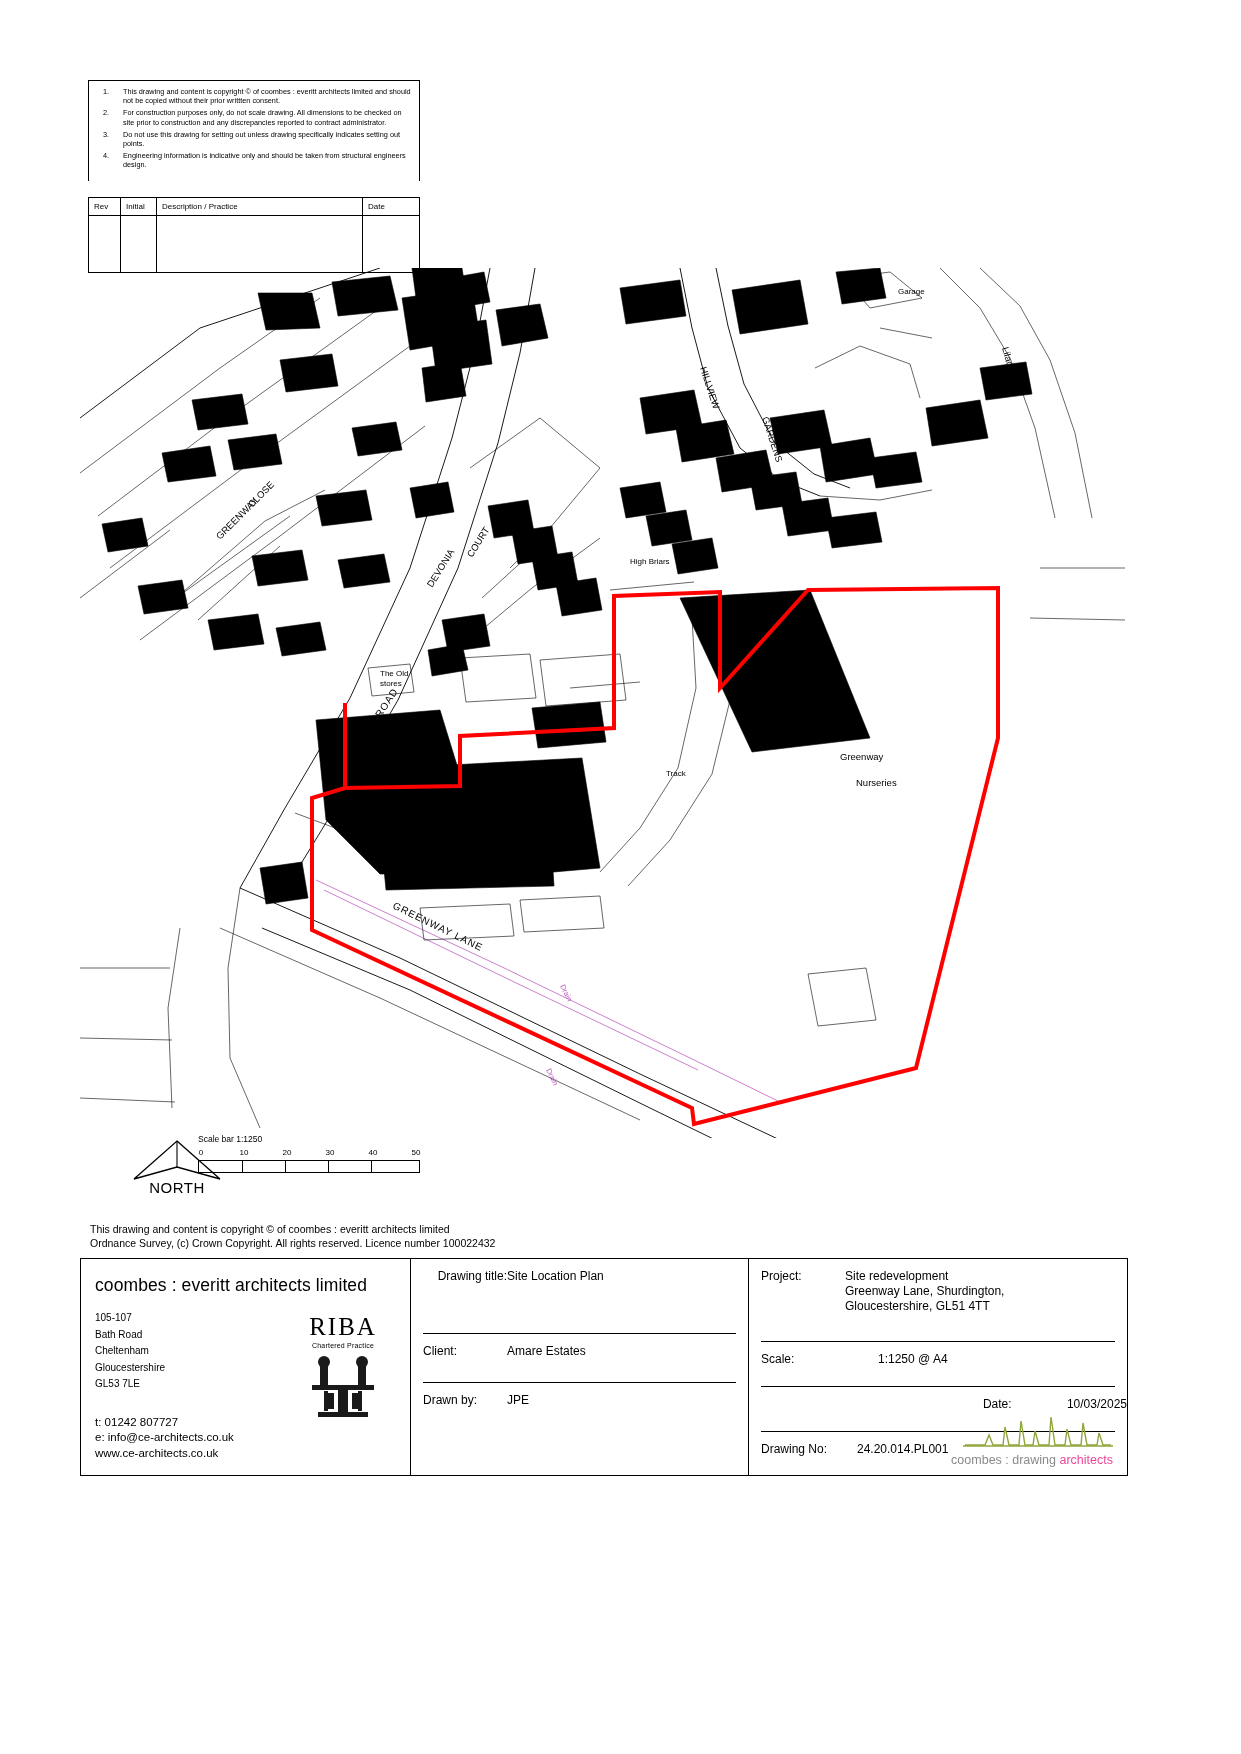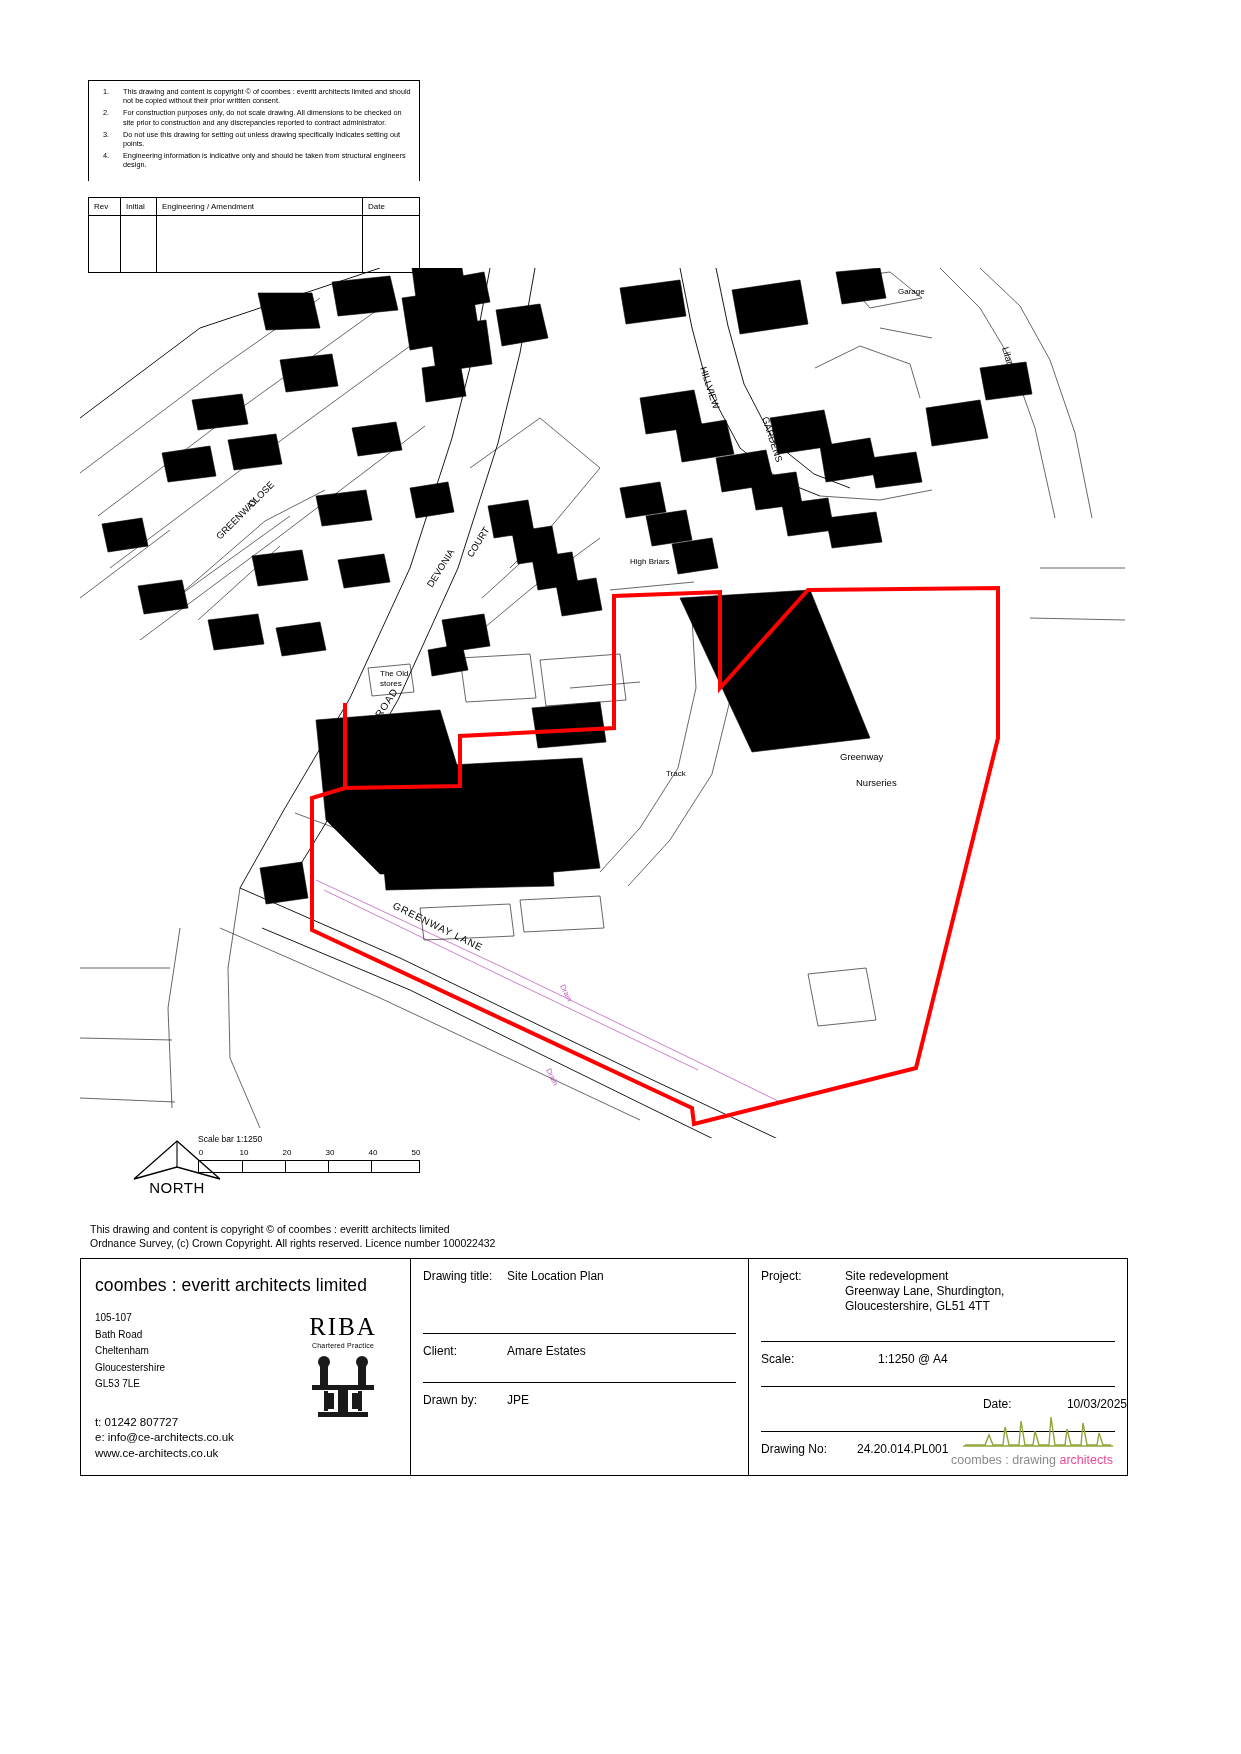--- a/index.html
+++ b/index.html
@@ -51,21 +51,21 @@
   .riba{position:absolute;right:18px;top:54px;width:98px;text-align:center;}
   .riba .word{font-family:"Liberation Serif",serif;font-size:25px;letter-spacing:2px;}
   .riba .sub{font-size:7px;margin-top:1px;letter-spacing:.2px;}
 
   .tb-mid{width:338px;border-right:1px solid #000;box-sizing:border-box;}
   .tb-right{flex:1;box-sizing:border-box;position:relative;}
   .row{display:flex;box-sizing:border-box;padding:10px 0 0 12px;}
   .row .lbl{font-size:12px;width:84px;flex:none;line-height:15px;}
   .row .val{font-size:12px;line-height:15px;}
   .sep{height:1px;background:#000;margin:0 12px;}
-  .r1{height:74px;}
+  .r1{height:74px;text-align:right;}
   .r2{height:48px;}
   .r3{height:48px;}
   .rr1{height:82px;}
   .rr2{height:44px;gap:33px;}
   .rr3{height:44px;justify-content:flex-end;}
   .rr4{height:44px;}
   .brandmark{position:absolute;right:14px;bottom:8px;text-align:right;}
   .brandmark .txt{font-size:12.5px;color:#8a8a8a;margin-top:2px;}
   .brandmark .txt b{color:#ec4899;font-weight:normal;}
 </style>
@@ -92,21 +92,21 @@
         <div class="note-num">4.</div>
         <div class="note-txt">Engineering information is indicative only and should be taken from structural engineers design.</div>
       </div>
     </div>
   </div>
 
   <div class="rev-table">
     <div class="rev-head">
       <div class="rev-c1">Rev</div>
       <div class="rev-c2">Initial</div>
-      <div class="rev-c3">Engineering / Amendment</div>
+      <div class="rev-c3">Description / Practice</div>
       <div class="rev-c4">Date</div>
     </div>
     <div class="rev-body">
       <div class="rev-c1"></div>
       <div class="rev-c2"></div>
       <div class="rev-c3"></div>
       <div class="rev-c4"></div>
     </div>
   </div>
 

